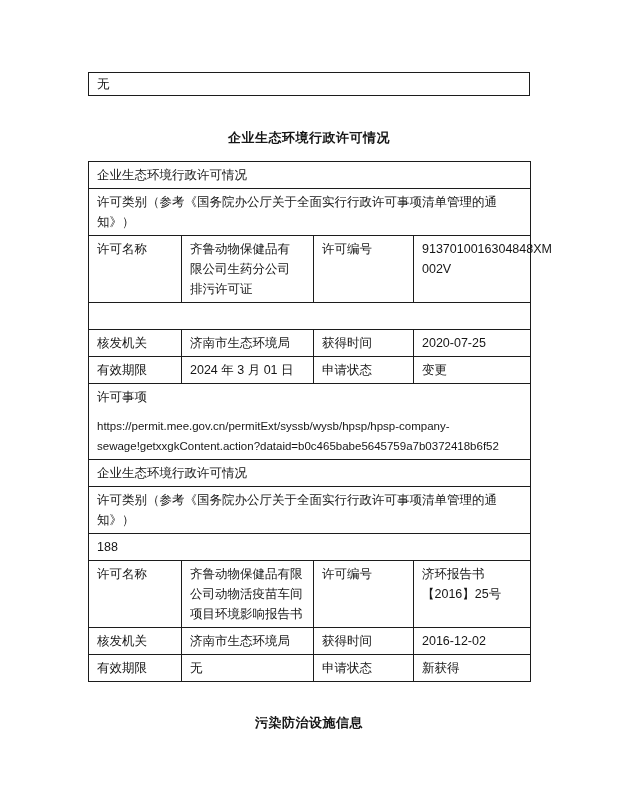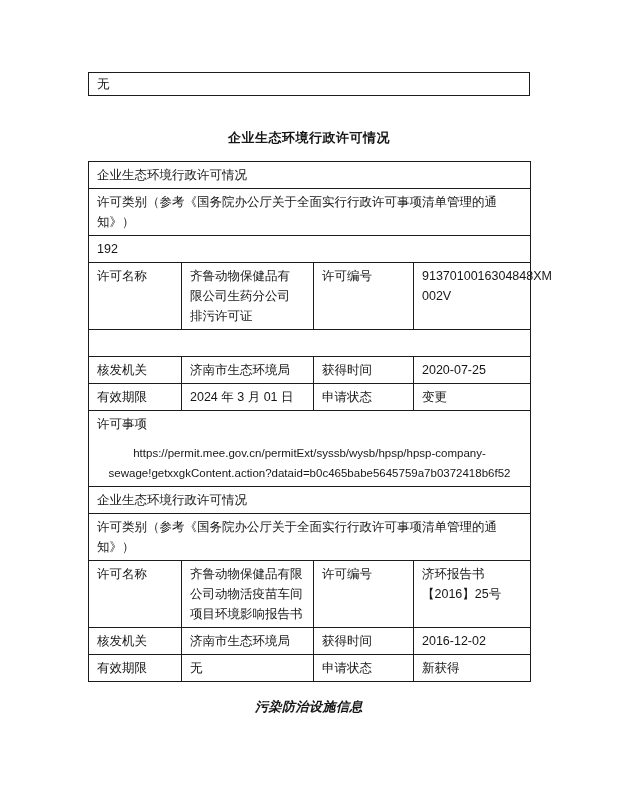--- a/index.html
+++ b/index.html
@@ -27,22 +27,21 @@
     line-height: 18px;
   }
   .section-heading {
     font-size: 13px;
     font-weight: bold;
     text-align: center;
     margin: 33px 0 14px 0;
     letter-spacing: 0.5px;
   }
   .section-heading.bottom {
-    margin-top: 16px;
-    font-style: italic;
+    margin-top: 32px;
   }
   table.permits {
     width: 442px;
     border-collapse: collapse;
     table-layout: fixed;
   }
   table.permits td {
     border: 1px solid #1c1c1c;
     padding: 3px 8px;
     line-height: 20px;
@@ -57,21 +56,20 @@
   }
   .items-label {
     margin-bottom: 9px;
     font-family: Liberation Serif, serif;
   }
   .url-text {
     font-size: 11.5px;
     white-space: pre-line;
     overflow-wrap: anywhere;
     line-height: 20px;
-    text-align: center;
   }
 </style>
 </head>
 <body>
 
 <div class="content">
 
   <div class="intro-box">无</div>
 
   <div class="section-heading">企业生态环境行政许可情况</div>
@@ -83,23 +81,20 @@
       <col style="width:100px">
       <col style="width:117px">
     </colgroup>
     <tbody>
 
       <tr>
         <td colspan="4">企业生态环境行政许可情况</td>
       </tr>
       <tr>
         <td colspan="4">许可类别（参考《国务院办公厅关于全面实行行政许可事项清单管理的通知》）</td>
-      </tr>
-      <tr>
-        <td colspan="4">192</td>
       </tr>
       <tr>
         <td>许可名称</td>
         <td class="pre">齐鲁动物保健品有
 限公司生药分公司
 排污许可证</td>
         <td>许可编号</td>
         <td class="pre">9137010016304848XM
 002V</td>
       </tr>
@@ -126,20 +121,23 @@
         </td>
       </tr>
 
       <tr>
         <td colspan="4">企业生态环境行政许可情况</td>
       </tr>
       <tr>
         <td colspan="4">许可类别（参考《国务院办公厅关于全面实行行政许可事项清单管理的通知》）</td>
       </tr>
       <tr>
+        <td colspan="4">188</td>
+      </tr>
+      <tr>
         <td>许可名称</td>
         <td class="pre">齐鲁动物保健品有限
 公司动物活疫苗车间
 项目环境影响报告书</td>
         <td>许可编号</td>
         <td class="pre">济环报告书
 【2016】25号</td>
       </tr>
       <tr>
         <td>核发机关</td>

